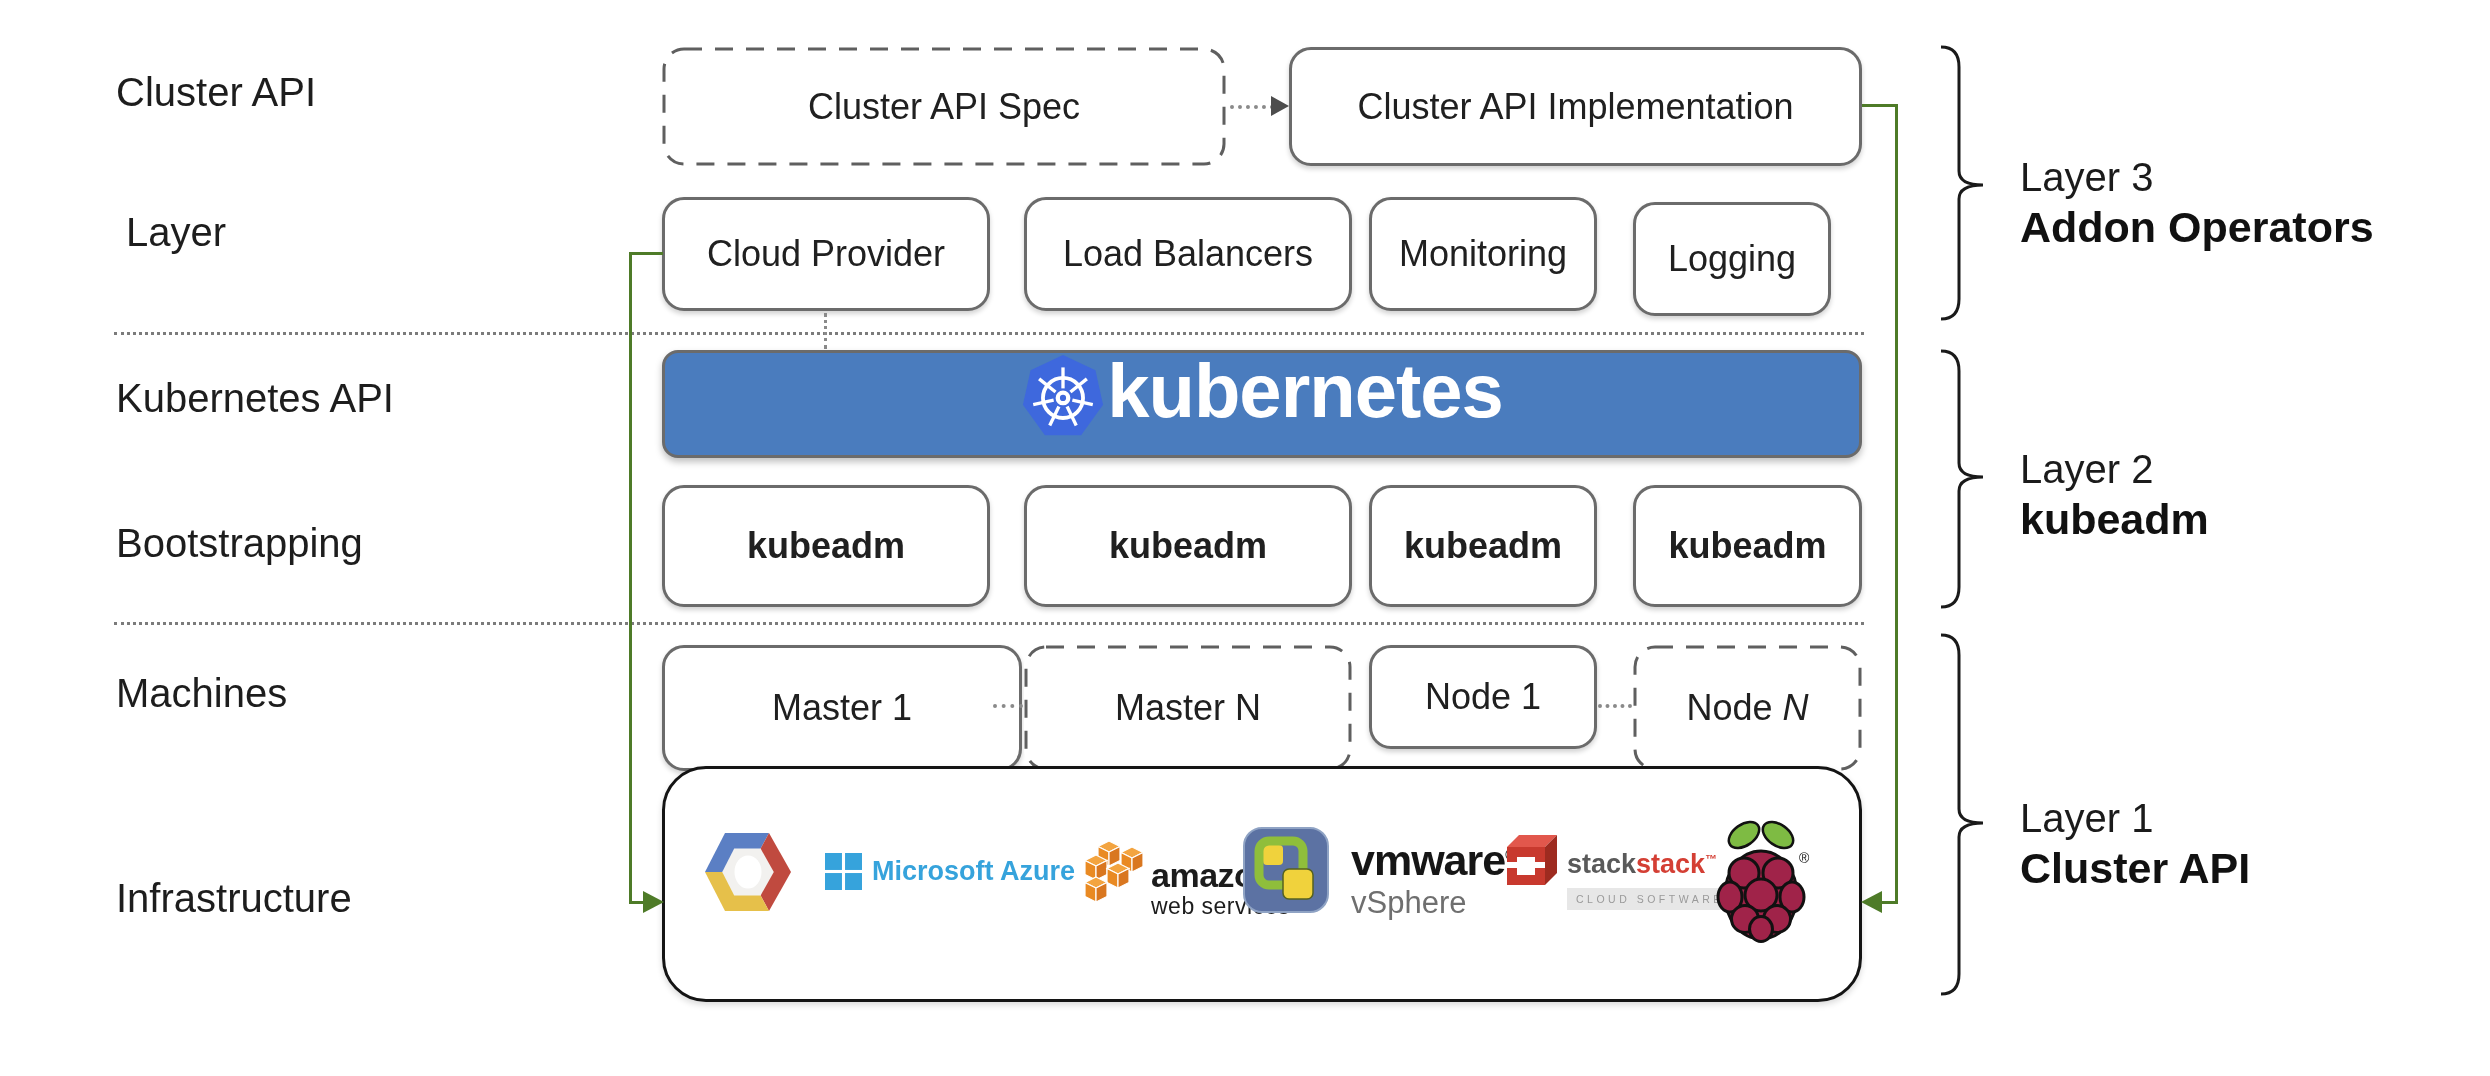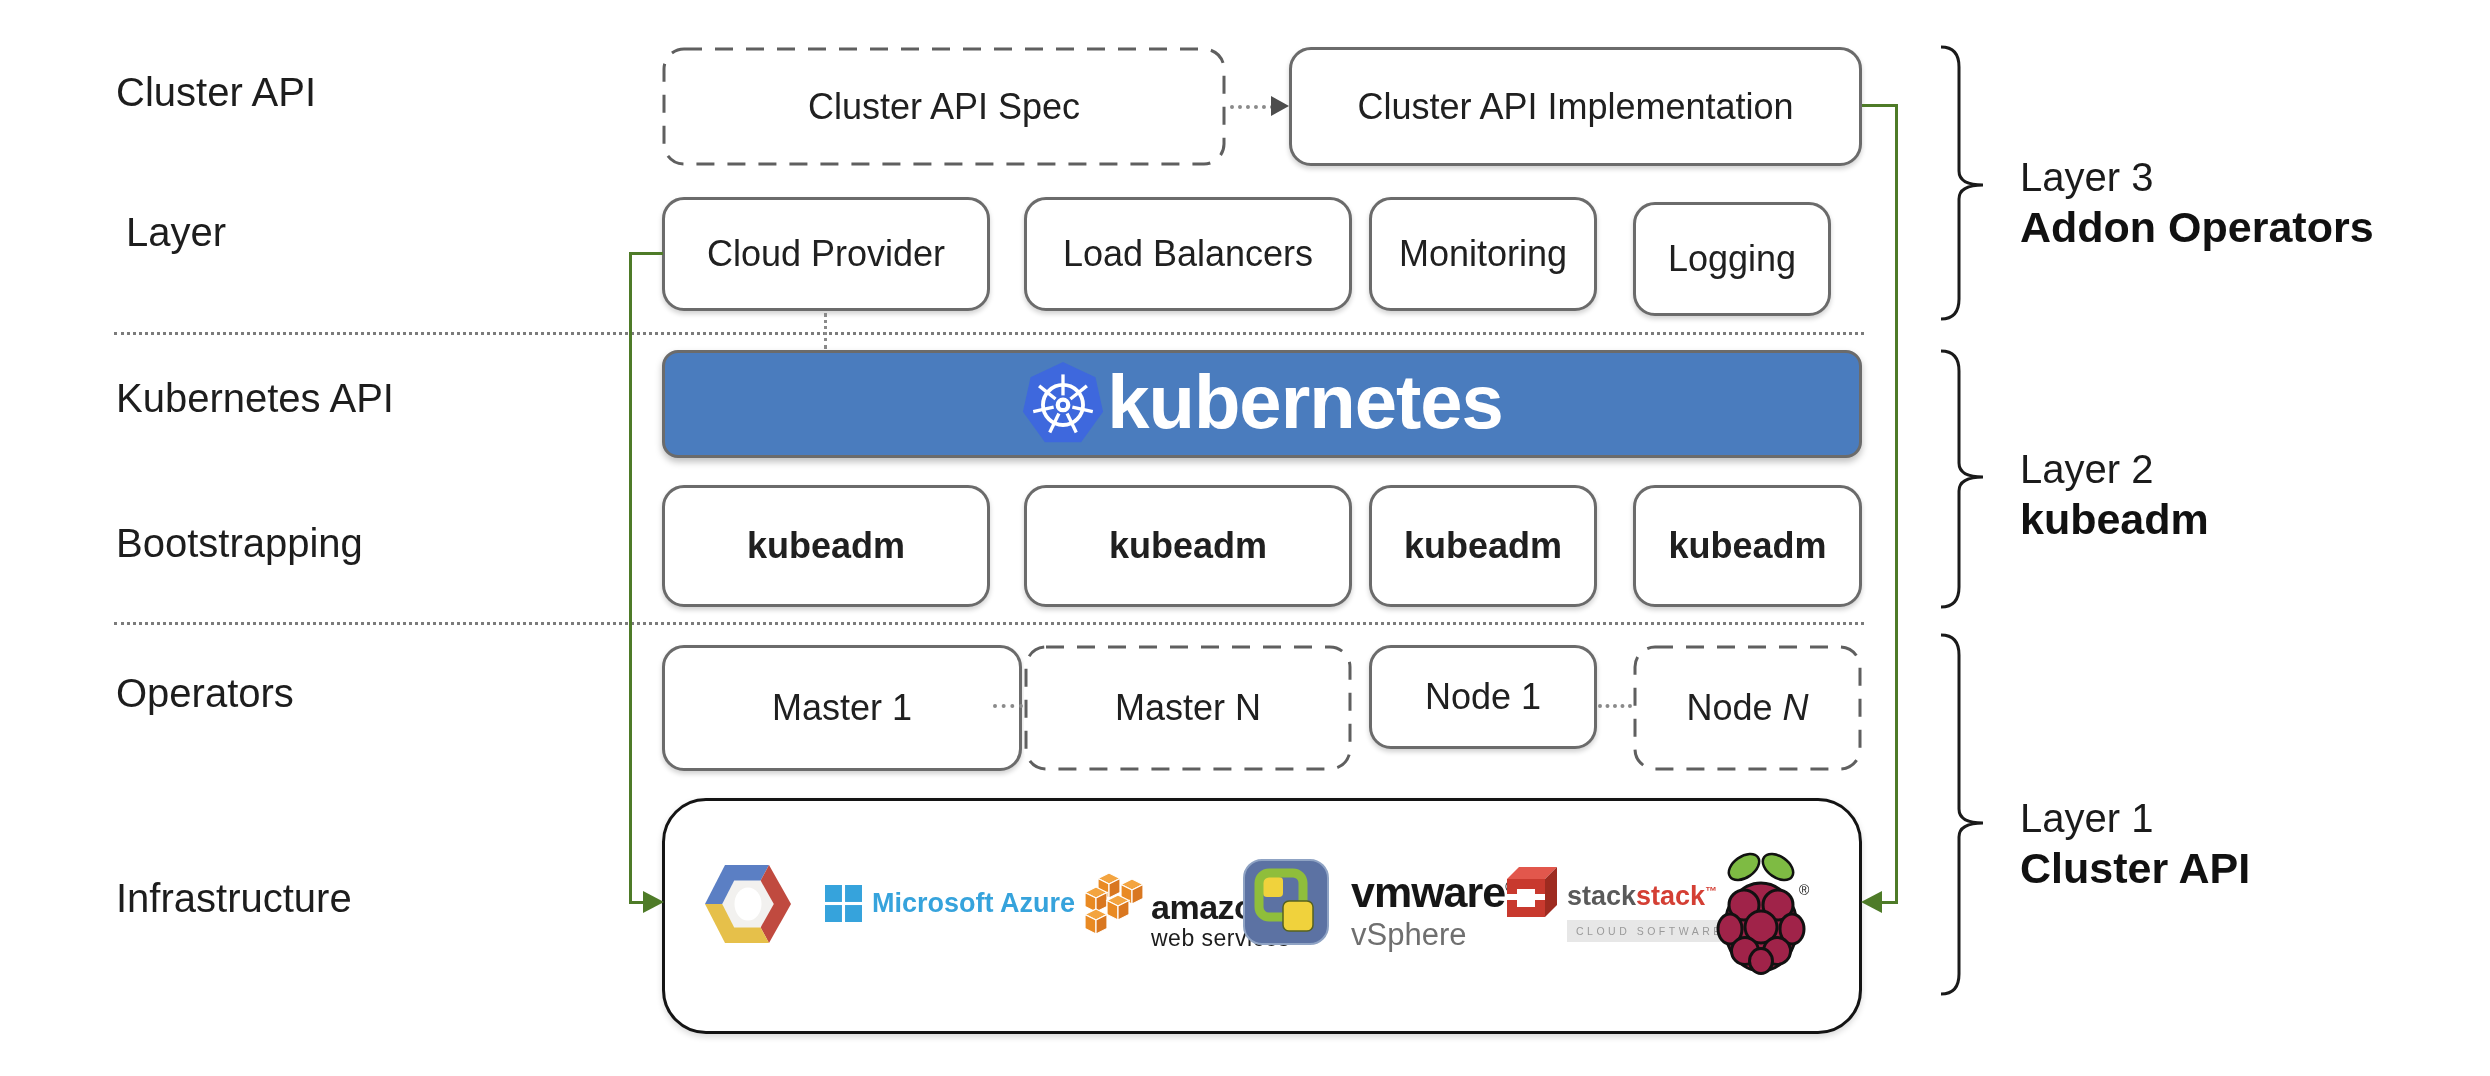--- a/index.html
+++ b/index.html
@@ -18,24 +18,24 @@
   .dotline-v{position:absolute;border-left:3px dotted #8a8a8a;width:0;}
   .tri-right{position:absolute;width:0;height:0;border-top:10px solid transparent;
              border-bottom:10px solid transparent;border-left:18px solid #4d4d4d;}
   .green-seg{position:absolute;background:var(--arrow-green,#4e7b28);}
   .green-arrow-r{position:absolute;width:0;height:0;border-top:11px solid transparent;
                  border-bottom:11px solid transparent;border-left:21px solid var(--arrow-green,#4e7b28);}
   .green-arrow-l{position:absolute;width:0;height:0;border-top:11px solid transparent;
                  border-bottom:11px solid transparent;border-right:21px solid var(--arrow-green,#4e7b28);}
   .banner{position:absolute;left:662px;top:350px;width:1200px;height:108px;box-sizing:border-box;
           background:var(--banner-blue,#4a7cbe);border:3px solid var(--box-border,#6b6b6b);border-radius:16px;
-          display:flex;align-items:center;justify-content:center;gap:2px;
+          display:flex;justify-content:center;gap:2px;
           box-shadow:0 4px 7px rgba(0,0,0,.25);}
   .k8s-word{font-size:76px;font-weight:bold;color:#fff;letter-spacing:-1px;margin-top:-6px;}
-  .infra{position:absolute;left:662px;top:798px;width:1200px;height:236px;box-sizing:border-box;
+  .infra{position:absolute;left:662px;top:766px;width:1200px;height:236px;box-sizing:border-box;
          background:#fff;border:3px solid #141414;border-radius:44px;box-shadow:0 3px 6px rgba(0,0,0,.15);}
   .infra .logo{position:absolute;}
   .azure-row{display:flex;align-items:center;gap:10px;}
   .azure-text{font-size:27px;font-weight:600;color:var(--azure-blue,#36a3dc);line-height:37px;}
   .aws-text .l1{display:block;font-size:34px;font-weight:bold;line-height:36px;color:#1c1c1c;letter-spacing:-.5px;}
   .aws-text .l2{display:block;font-size:23px;line-height:26px;color:#1c1c1c;letter-spacing:.5px;}
   .vmw-text .l1{display:block;font-size:43px;font-weight:bold;line-height:48px;color:#161616;letter-spacing:-1px;}
   .vmw-text .l1 sup{font-size:14px;}
   .vmw-text .l2{display:block;font-size:31px;line-height:38px;color:#6f6f6f;}
   .os-text .l1{display:block;font-size:27px;font-weight:600;line-height:32px;color:#5a5a5a;}
@@ -51,21 +51,21 @@
 </style>
 </head>
 <body>
 
 <div class="canvas">
 
   <div class="rowlab" style="left:116px;top:68px">Cluster API</div>
   <div class="rowlab" style="left:126px;top:208px">Layer</div>
   <div class="rowlab" style="left:116px;top:374px">Kubernetes API</div>
   <div class="rowlab" style="left:116px;top:519px">Bootstrapping</div>
-  <div class="rowlab" style="left:116px;top:669px">Operators</div>
+  <div class="rowlab" style="left:116px;top:669px">Machines</div>
   <div class="rowlab" style="left:116px;top:874px">Infrastructure</div>
 
   <div class="node dashed" style="left:662px;top:47px;width:564px;height:119px">
     <svg class="dashrect" width="564" height="119">
       <rect x="2" y="2" width="560" height="115" rx="20" fill="none" stroke="#5f5f5f" stroke-width="3" stroke-dasharray="18 13"></rect>
     </svg>
     <span class="lbl">Cluster API Spec</span>
   </div>
   <div class="dotline-h" style="left:1230px;top:105px;width:44px"></div>
   <div class="tri-right" style="left:1271px;top:96px"></div>

